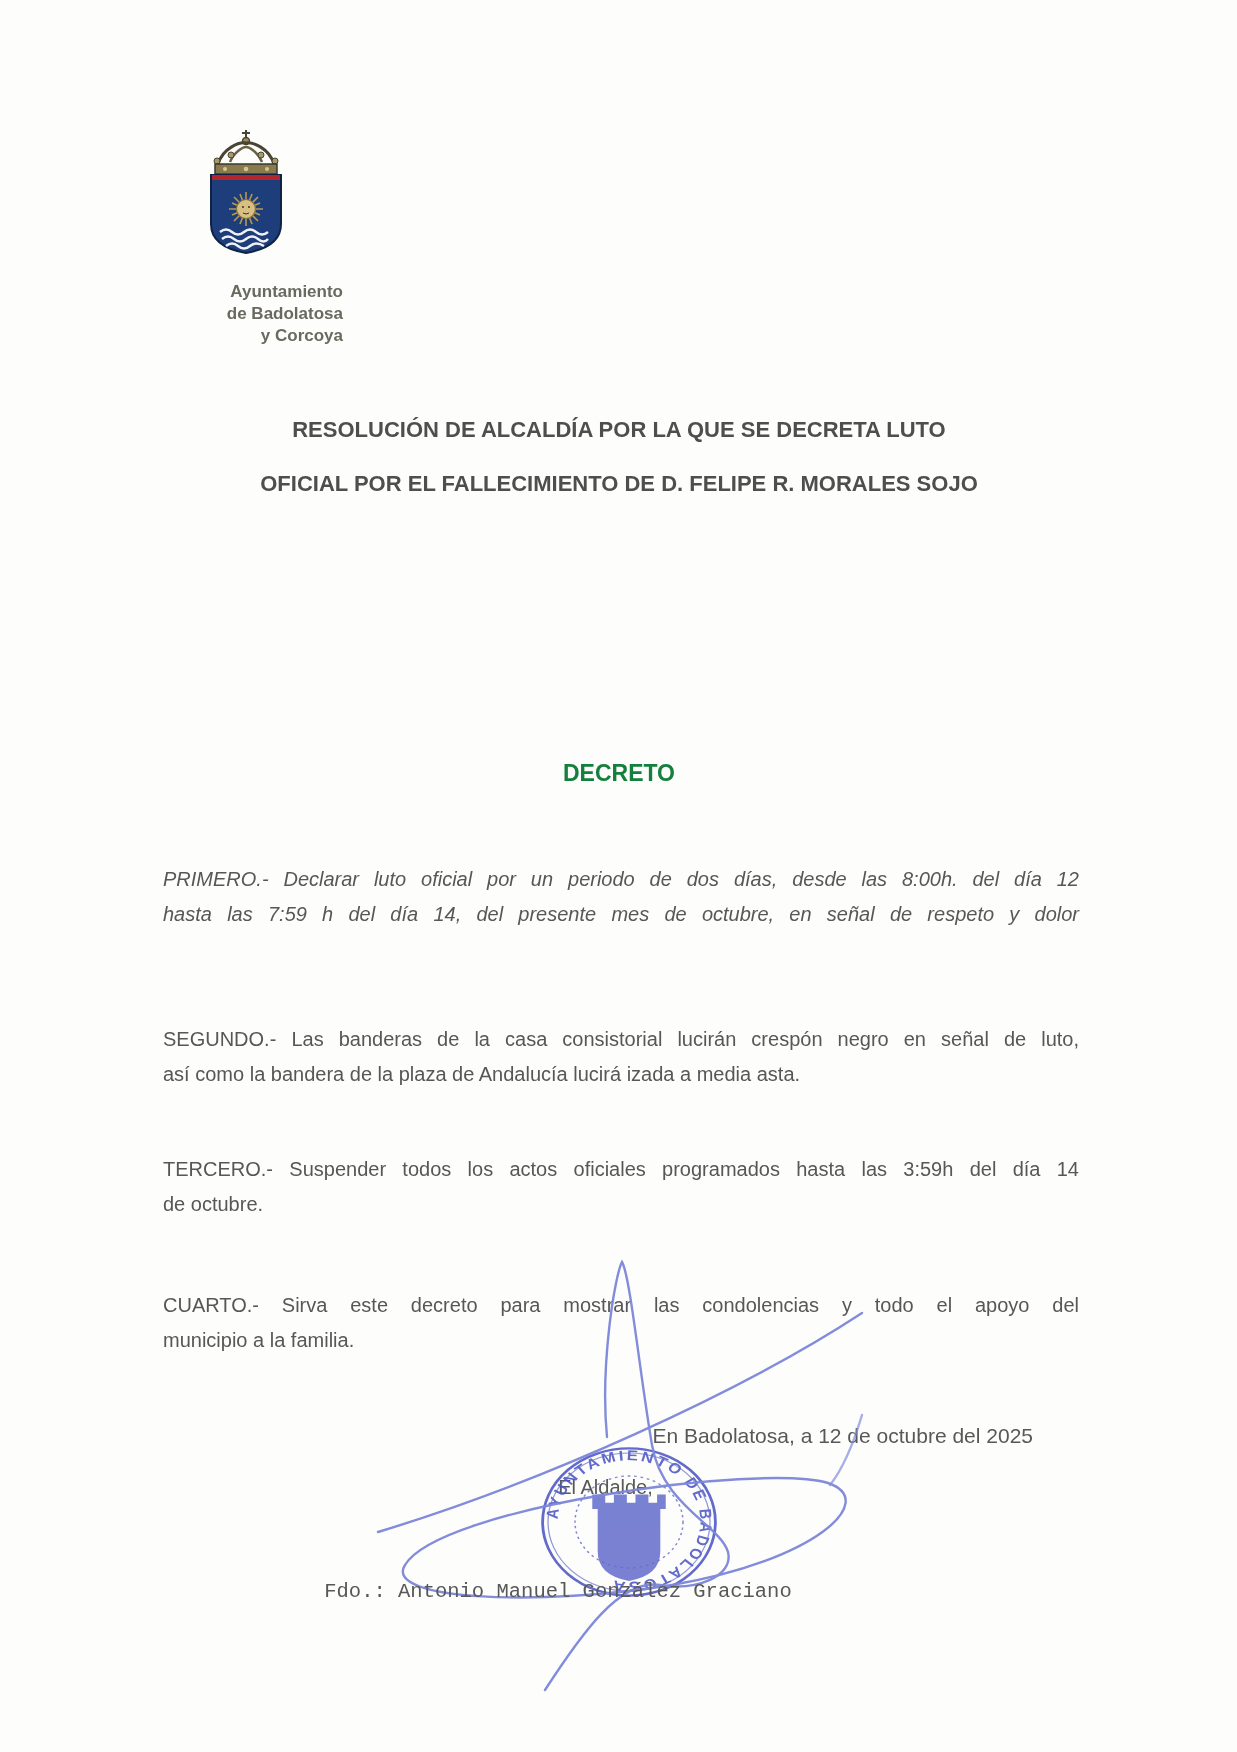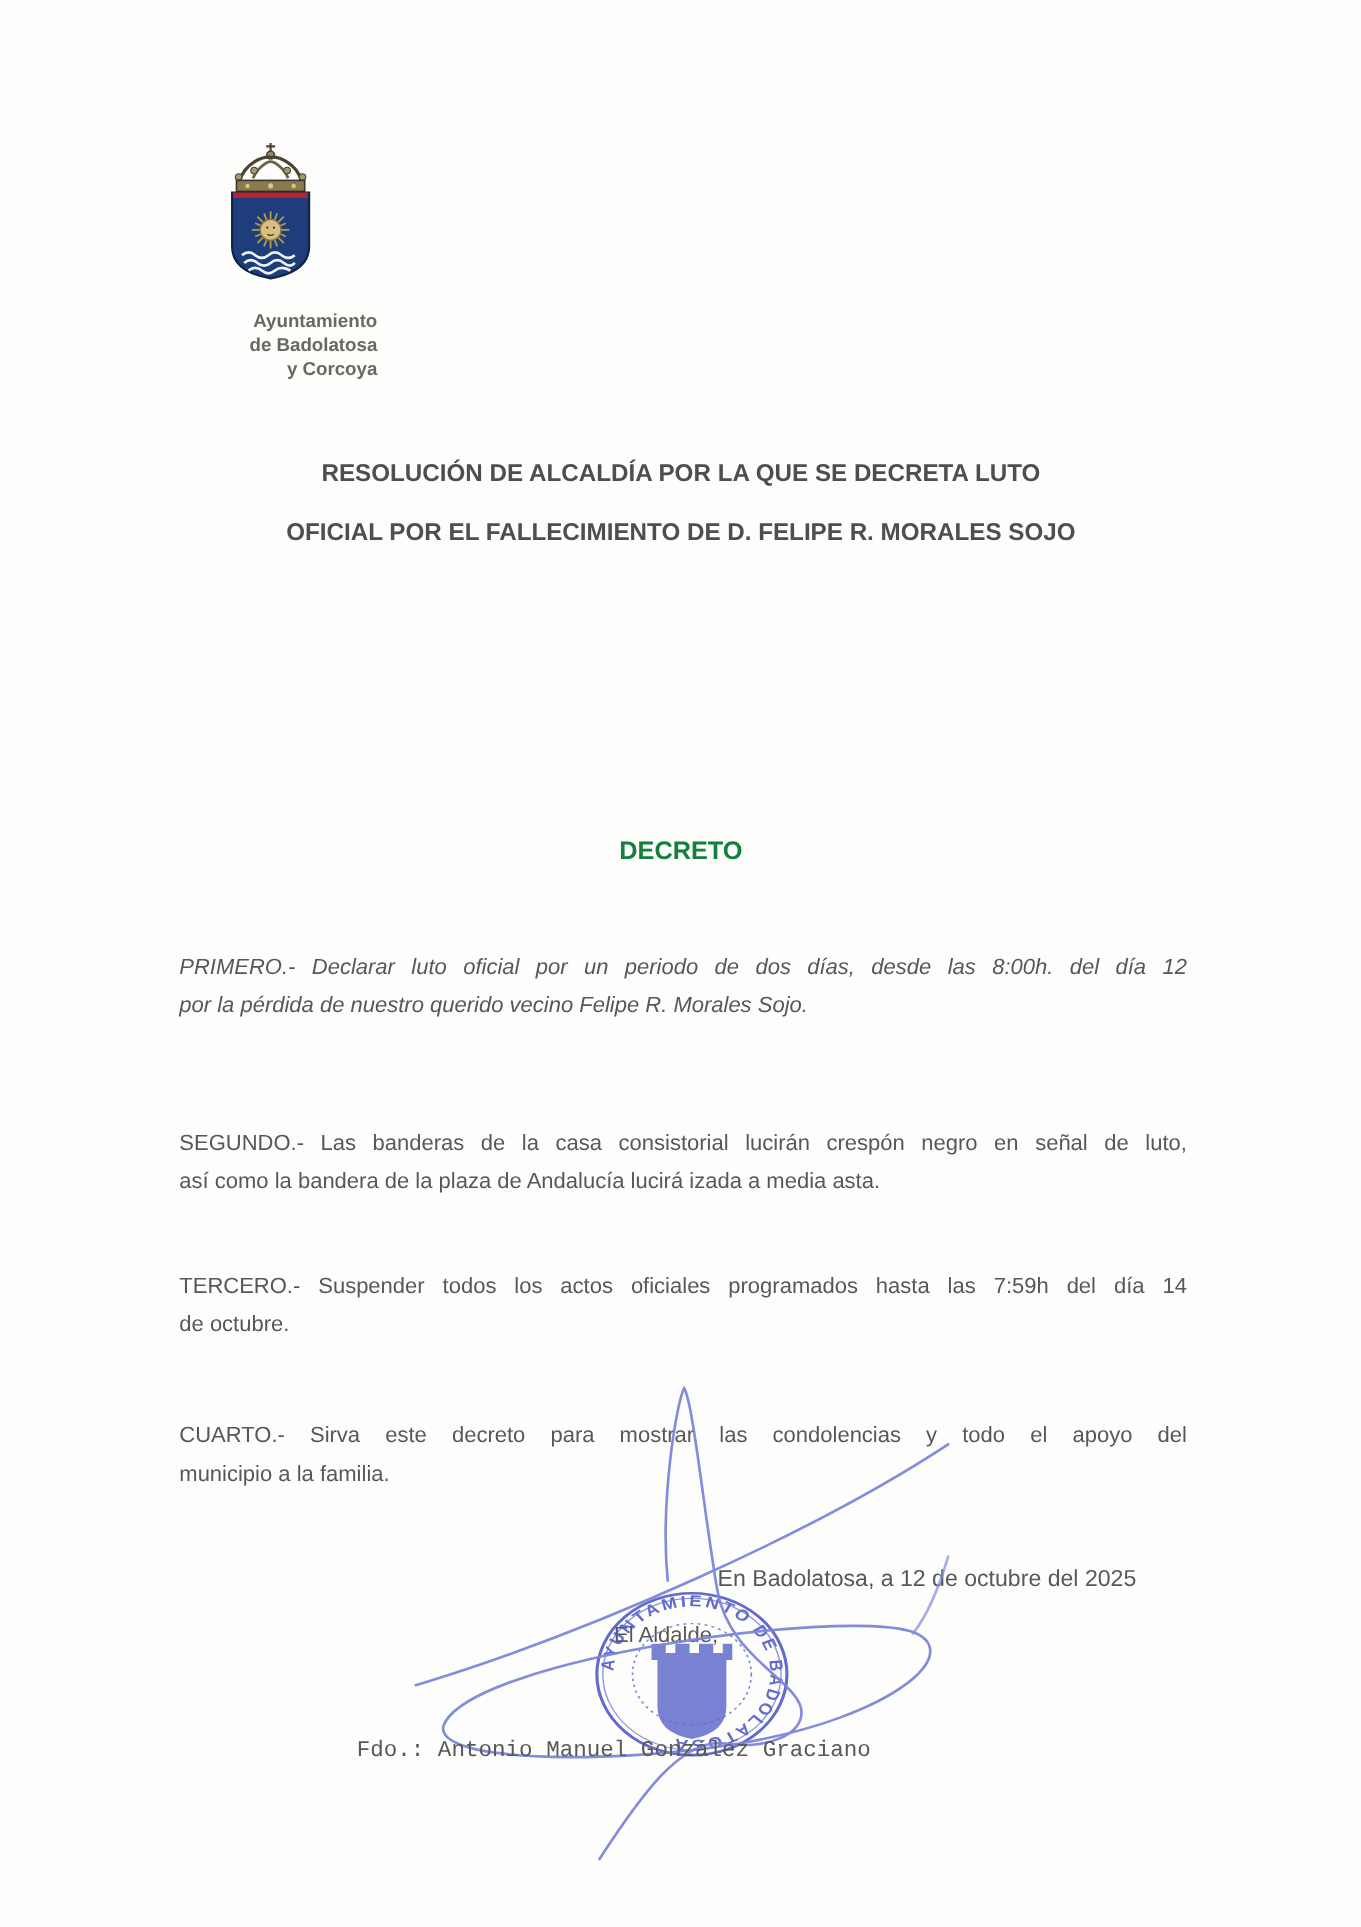--- a/index.html
+++ b/index.html
@@ -126,30 +126,30 @@
   <div class="abs doc-title">
     <div class="t-line">RESOLUCIÓN DE ALCALDÍA POR LA QUE SE DECRETA LUTO</div>
     <div class="t-line">OFICIAL POR EL FALLECIMIENTO DE D. FELIPE R. MORALES SOJO</div>
   </div>
 
 
   <div class="abs decree-heading">DECRETO</div>
 
   <div id="art-primero" class="abs article">
     <div class="fill">PRIMERO.- Declarar luto oficial por un periodo de dos días, desde las 8:00h. del día 12</div>
-    <div>por la pérdida de nuestro querido vecino Felipe R. Morales Sojo.</div>
+    <div class="fill">hasta las 7:59 h del día 14, del presente mes de octubre, en señal de respeto y dolor</div>
   </div>
 
   <div id="art-segundo" class="abs article">
     <div class="fill">SEGUNDO.- Las banderas de la casa consistorial lucirán crespón negro en señal de luto,</div>
     <div>así como la bandera de la plaza de Andalucía lucirá izada a media asta.</div>
   </div>
 
   <div id="art-tercero" class="abs article">
-    <div class="fill">TERCERO.- Suspender todos los actos oficiales programados hasta las 7:59h del día 14</div>
+    <div class="fill">TERCERO.- Suspender todos los actos oficiales programados hasta las 3:59h del día 14</div>
     <div>de octubre.</div>
   </div>
 
   <div id="art-cuarto" class="abs article">
     <div class="fill">CUARTO.- Sirva este decreto para mostrar las condolencias y todo el apoyo del</div>
     <div>municipio a la familia.</div>
   </div>
 
   <div class="abs date-line">En Badolatosa, a 12 de octubre del 2025</div>
 

